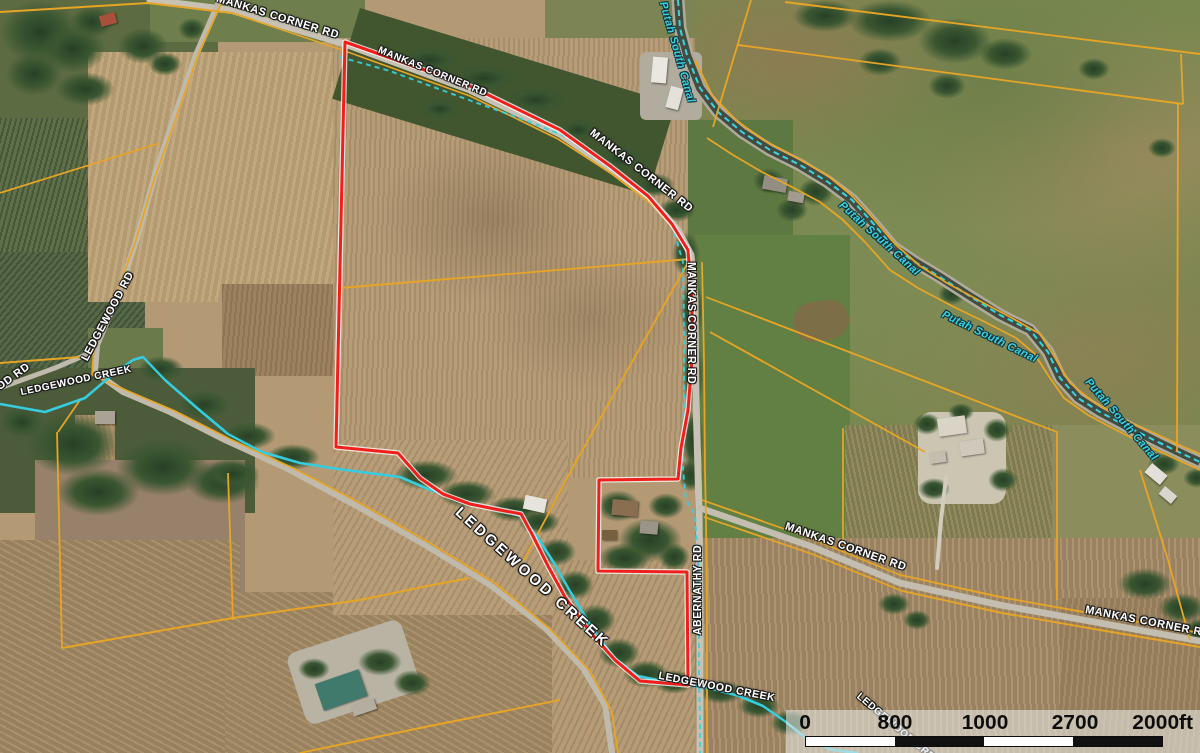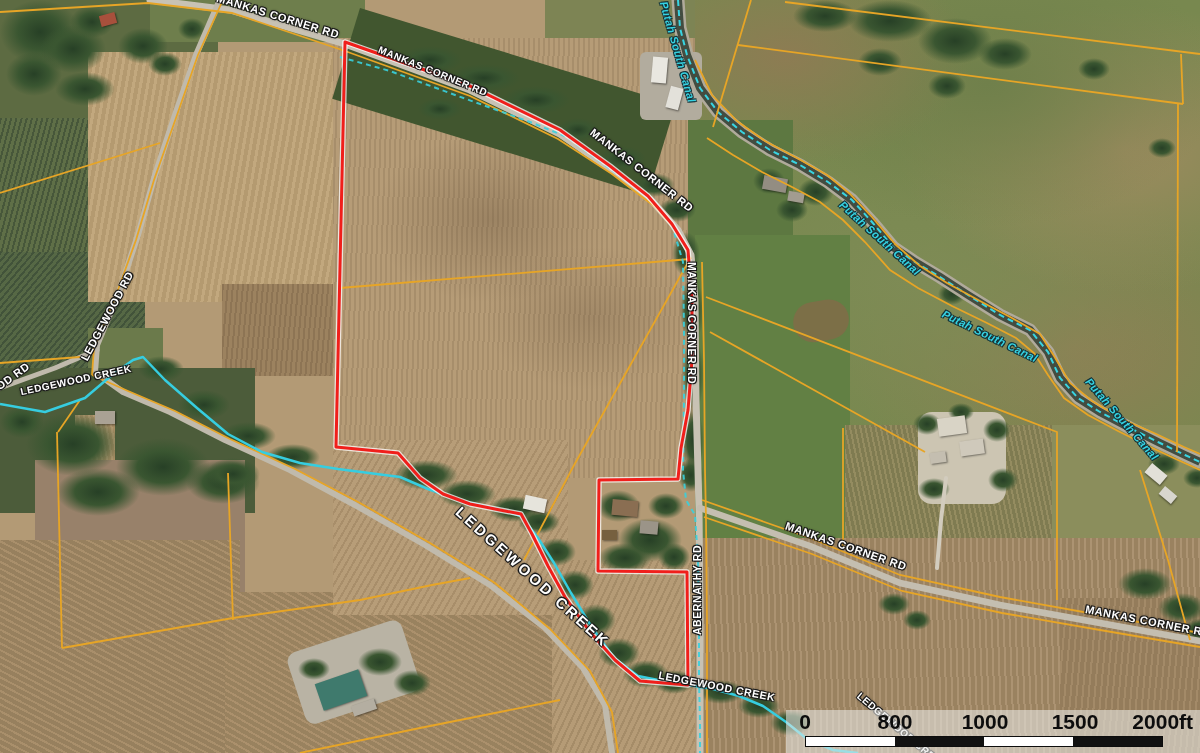--- a/index.html
+++ b/index.html
@@ -226,21 +226,21 @@
       <div class="maplabel water" style="left: 880px; top: 238px; font-size: 11px; transform: translate(-50%, -50%) rotate(42deg);">Putah South Canal</div>
       <div class="maplabel water" style="left: 990px; top: 336px; font-size: 11px; transform: translate(-50%, -50%) rotate(26deg);">Putah South Canal</div>
       <div class="maplabel water" style="left: 1122px; top: 419px; font-size: 11px; transform: translate(-50%, -50%) rotate(49deg);">Putah South Canal</div>
     </div>
 
   <div id="scalebar">
     <div id="sb-ticks">
         <span class="tick" style="left: 19px;">0</span>
         <span class="tick" style="left: 109px;">800</span>
         <span class="tick" style="left: 199px;">1000</span>
-        <span class="tick" style="left: 289px;">1500</span>
+        <span class="tick" style="left: 289px;">2700</span>
         <span class="tick" style="left: 384px; transform: translateX(-62%);">2000ft</span>
       </div>
     <div id="sb-bar">
         <span style="width: 89.5px; background: rgb(255, 255, 255);"></span>
         <span style="width: 89.5px; background: rgb(17, 17, 17);"></span>
         <span style="width: 89.5px; background: rgb(255, 255, 255);"></span>
         <span style="width: 89.5px; background: rgb(17, 17, 17);"></span>
       </div>
   </div>
 </div>

